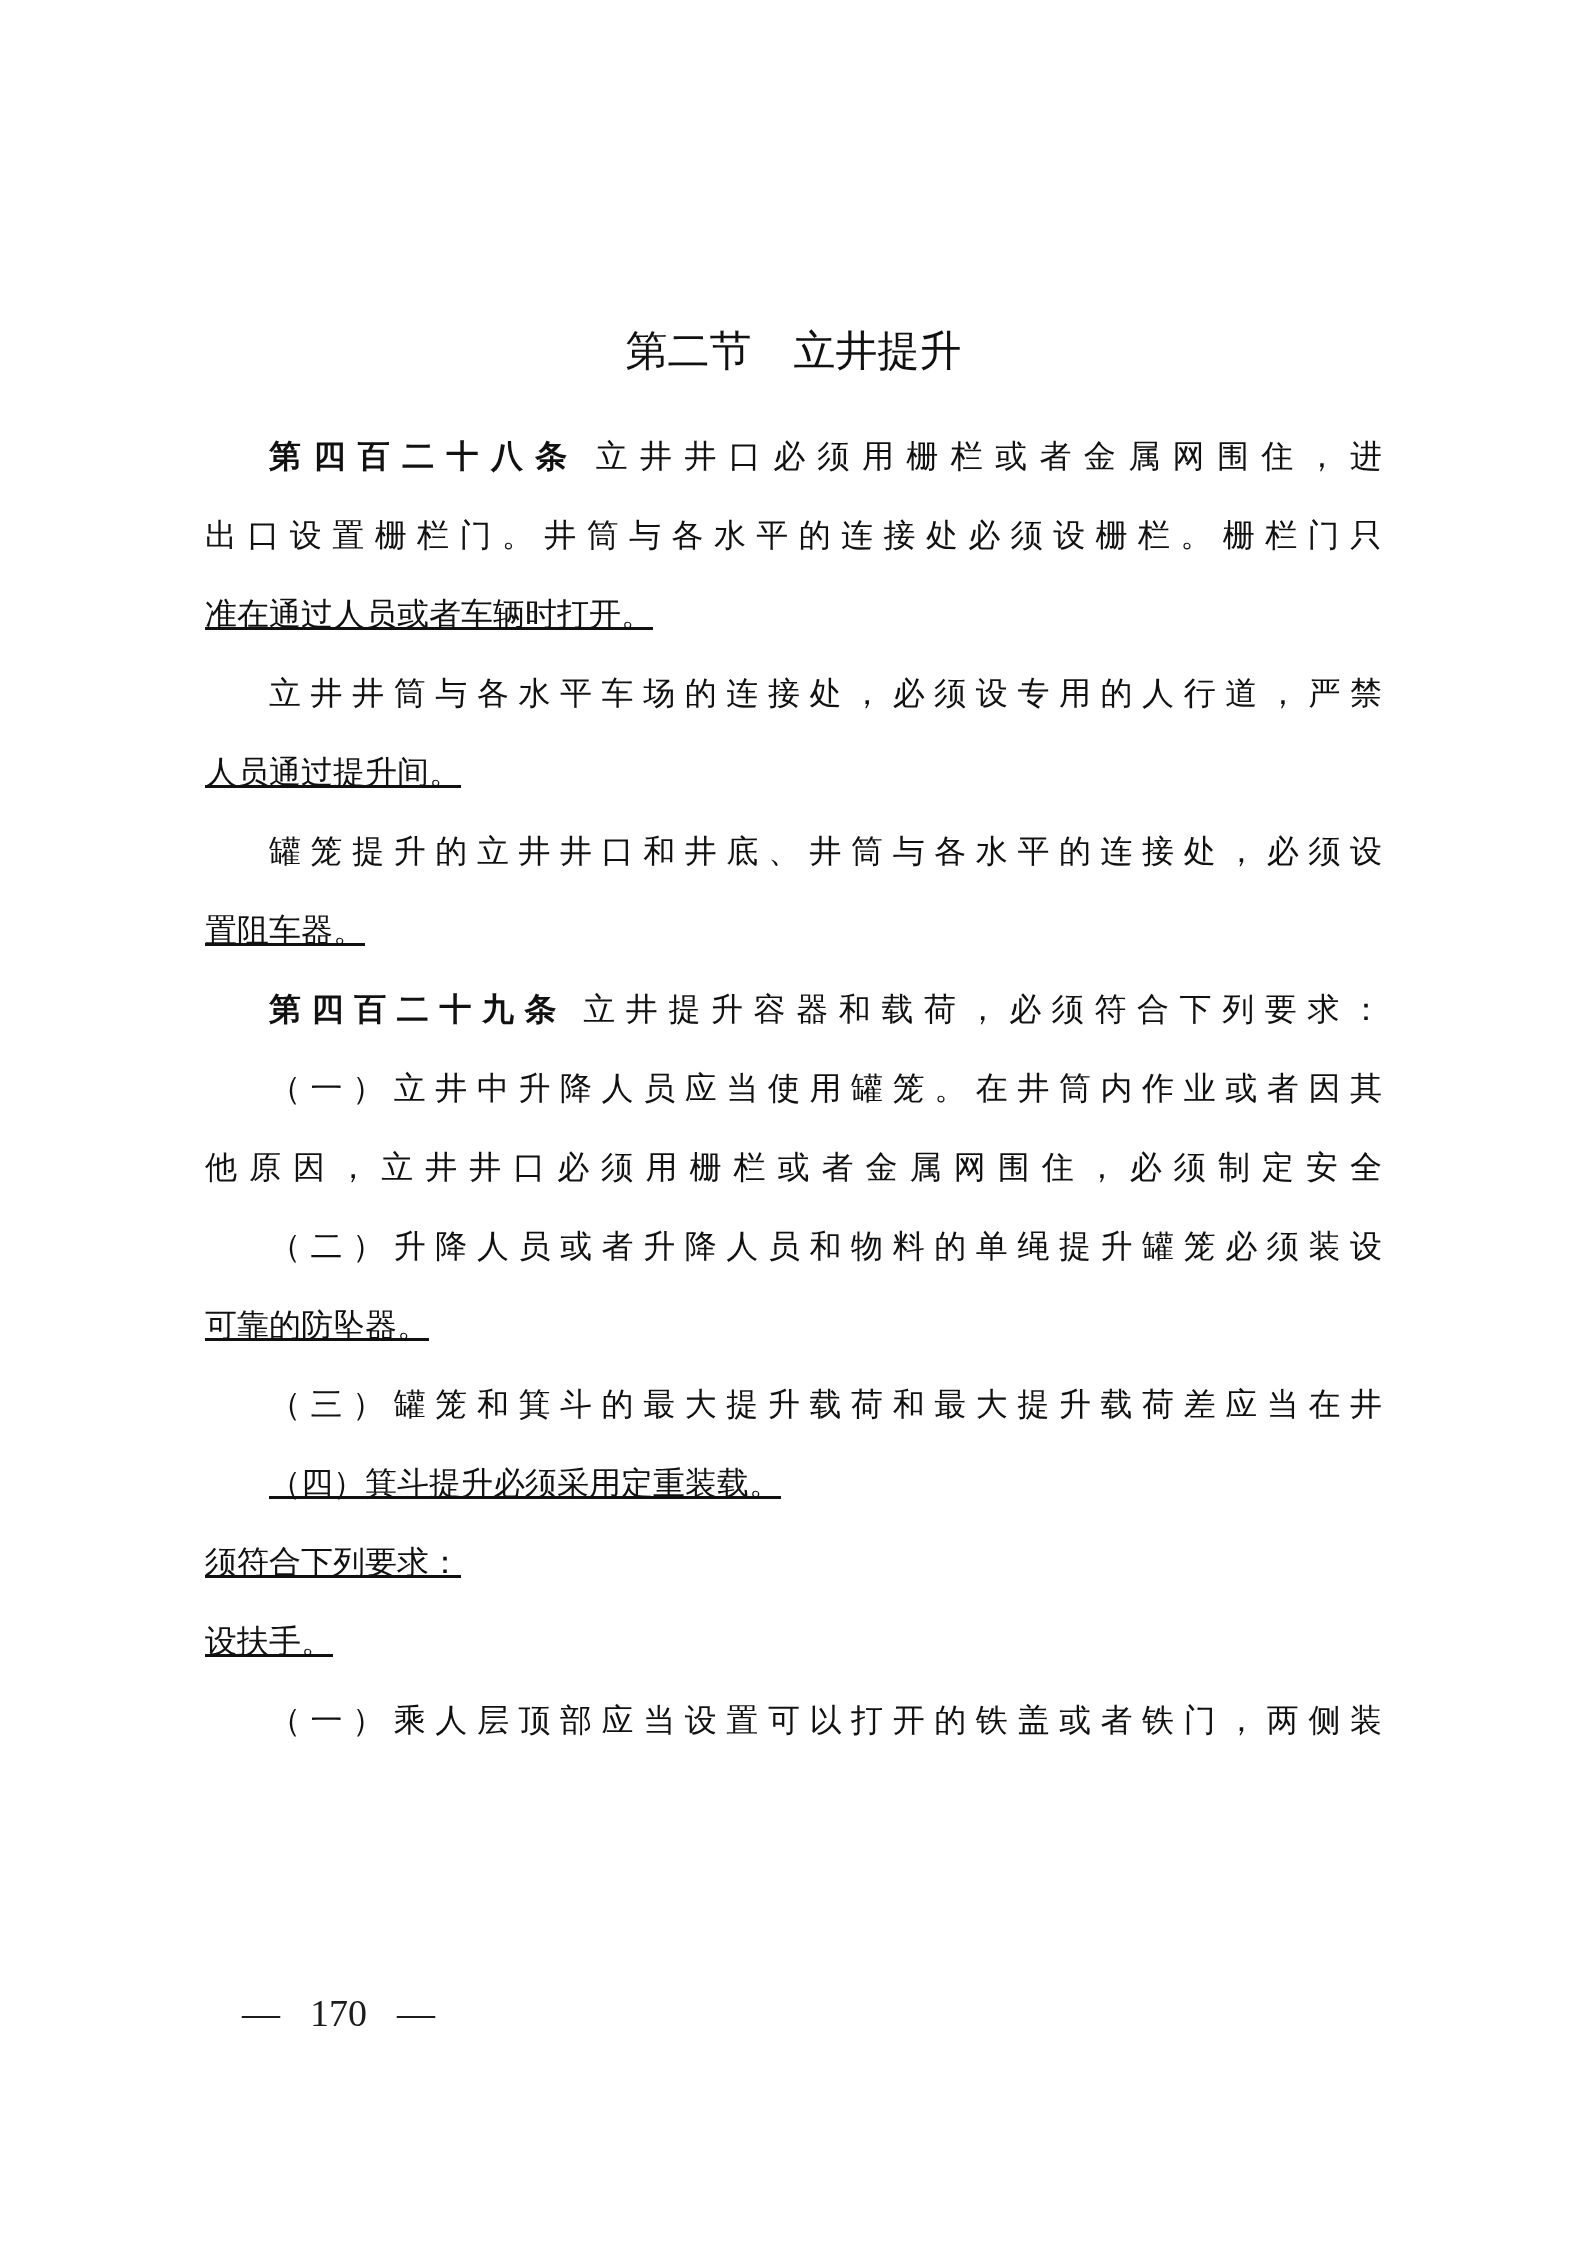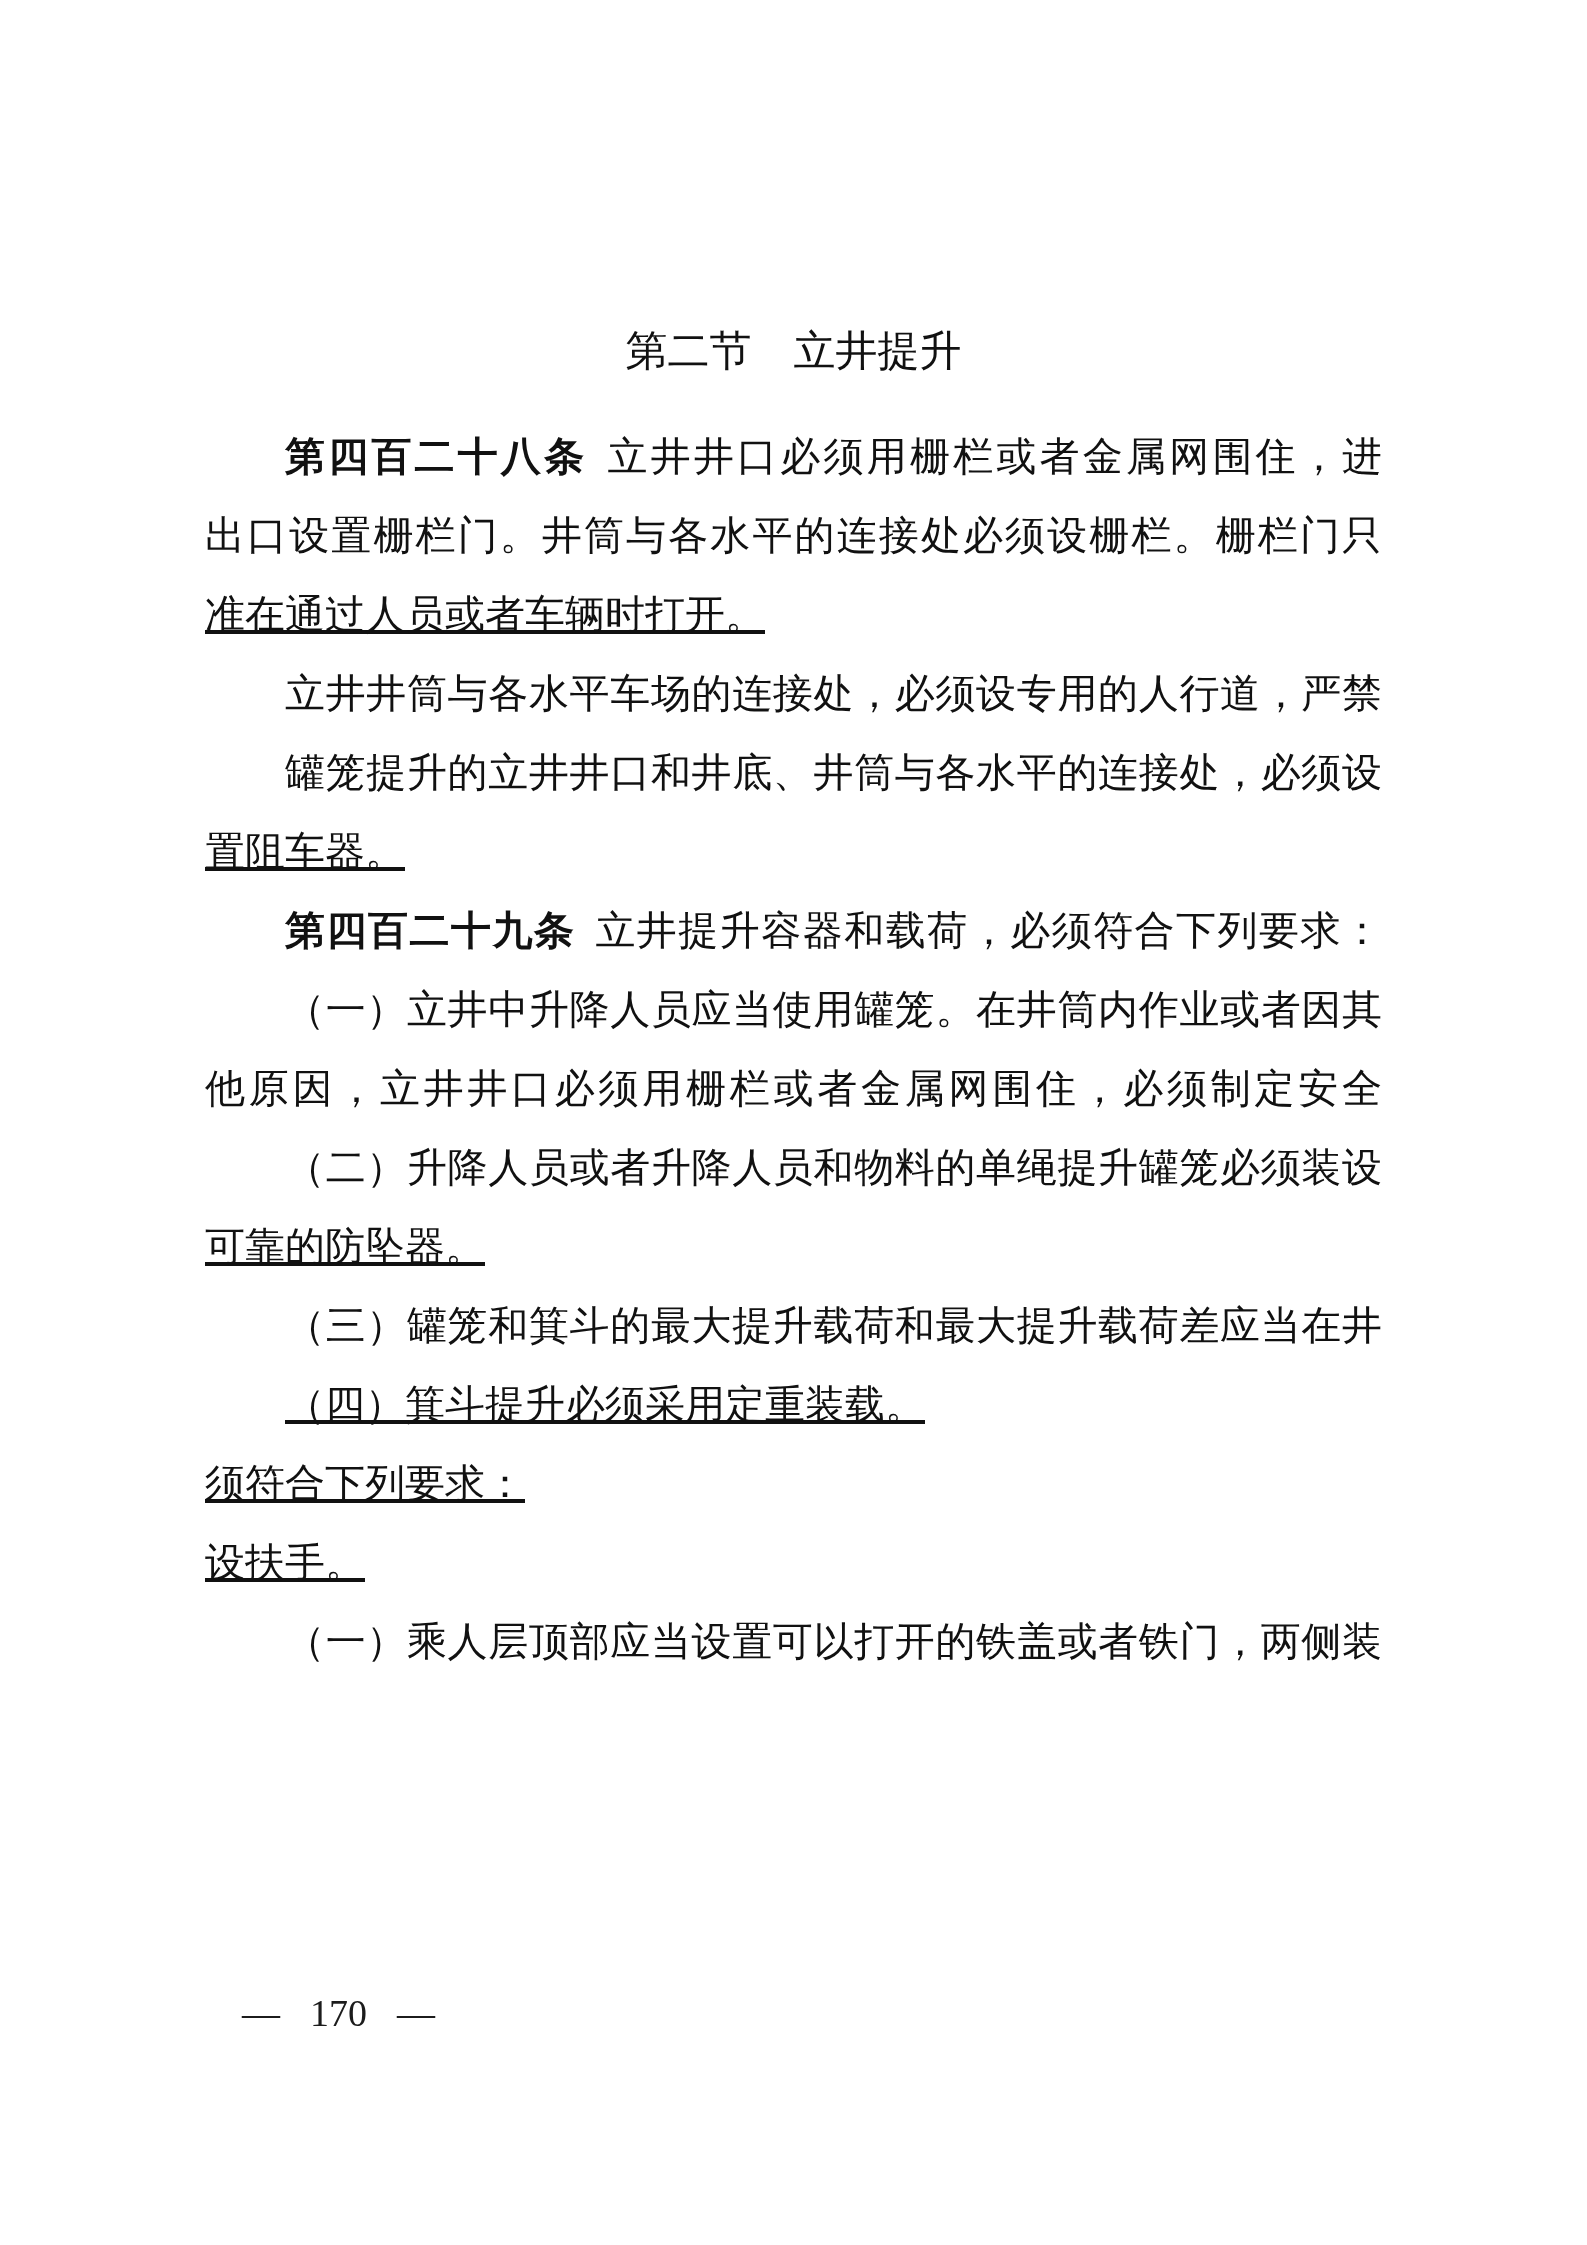--- a/index.html
+++ b/index.html
@@ -25,21 +25,21 @@
   }
   .title {
     font-size: 42px;
     line-height: 79px;
     text-align: center;
     margin: 0 0 26px 0;
     font-weight: 400;
     white-space: pre;
   }
   .line {
-    font-size: 40px;
+    font-size: 32px;
     line-height: 79px;
     height: 79px;
     text-align: justify;
     text-align-last: justify;
     white-space: nowrap;
     overflow: visible;
   }
   .line.first {
     text-indent: 2em;
   }
@@ -69,20 +69,21 @@
 <body>
 
 <div class="page">
   <div class="content">
     <h1 class="title">第二节　立井提升</h1>
     <div>
         <div class="line first"><span class="label">第四百二十八条</span><span>立井井口必须用栅栏或者金属网围住，进</span></div>
         <div class="line"><span>出口设置栅栏门。井筒与各水平的连接处必须设栅栏。栅栏门只</span></div>
         <div class="line last"><span>准在通过人员或者车辆时打开。</span></div>
         <div class="line first"><span>立井井筒与各水平车场的连接处，必须设专用的人行道，严禁</span></div>
+        <div class="line last"><span>人员通过提升间。</span></div>
         <div class="line first"><span>罐笼提升的立井井口和井底、井筒与各水平的连接处，必须设</span></div>
         <div class="line last"><span>置阻车器。</span></div>
         <div class="line first"><span class="label">第四百二十九条</span><span>立井提升容器和载荷，必须符合下列要求：</span></div>
         <div class="line first"><span>（一）立井中升降人员应当使用罐笼。在井筒内作业或者因其</span></div>
         <div class="line"><span>他原因，立井井口必须用栅栏或者金属网围住，必须制定安全</span></div>
         <div class="line first"><span>（二）升降人员或者升降人员和物料的单绳提升罐笼必须装设</span></div>
         <div class="line last"><span>可靠的防坠器。</span></div>
         <div class="line first"><span>（三）罐笼和箕斗的最大提升载荷和最大提升载荷差应当在井</span></div>
         <div class="line first last"><span>（四）箕斗提升必须采用定重装载。</span></div>
         <div class="line last"><span>须符合下列要求：</span></div>

